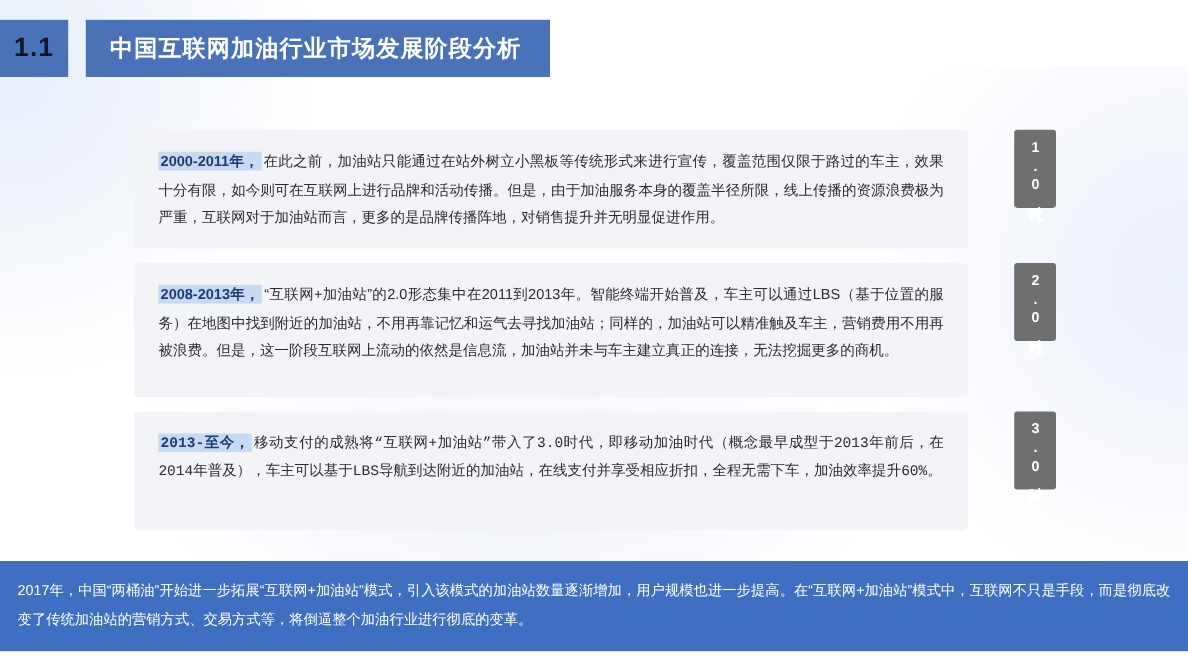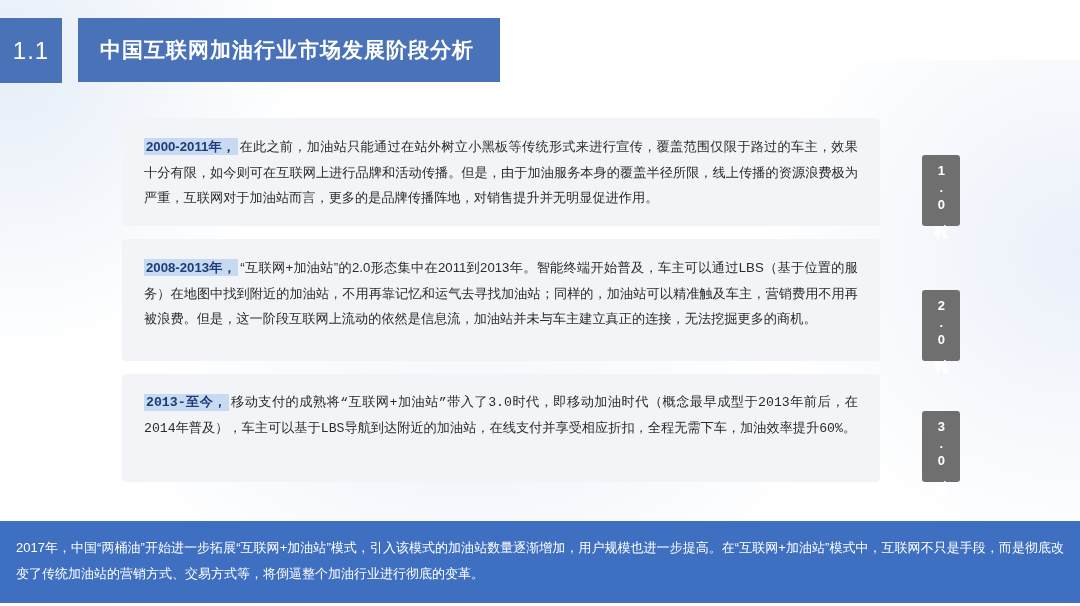--- a/index.html
+++ b/index.html
@@ -54,54 +54,54 @@
   .header {
     position: absolute;
     left: 0;
     top: 18px;
     height: 52px;
     display: flex;
     align-items: stretch;
   }
   .section-number {
     width: 62px;
-    height: 65px;
+    height: 52px;
     background: #4a72b8;
-    color: #ffffff;
+    color: #0f172a;
     font-size: 24px;
     letter-spacing: 1px;
     display: flex;
     align-items: center;
     justify-content: center;
-    font-weight: 400;
+    font-weight: 700;
   }
   .title-bar {
     margin-left: 16px;
-    height: 64px;
+    height: 52px;
     background: #4a72b8;
     color: #ffffff;
     display: flex;
     align-items: center;
     padding: 0 26px 0 22px;
     font-size: 21px;
     font-weight: 700;
     letter-spacing: 1px;
     white-space: nowrap;
   }
 
   
   .cards {
     position: absolute;
     left: 122px;
     top: 118px;
     width: 838px;
   }
   .card-row {
     display: flex;
-    align-items: flex-end;
+    align-items: flex-start;
     margin-bottom: 13px;
     gap: 28px;
   }
   .card {
     flex: 1;
     background: #f2f4f8;
     border-radius: 4px;
     padding: 16px 22px 14px 22px;
     box-sizing: border-box;
   }
@@ -139,21 +139,21 @@
     font-weight: 600;
   }
   .card-1 { min-height: 108px; }
   .card-2 { min-height: 122px; }
   .card-3 { min-height: 108px; font-family: Liberation Mono, monospace; }
 
   
   .footer {
     position: absolute;
     left: 0;
-    bottom: 3px;
+    bottom: 14px;
     width: 1080px;
     background: #3f6fc0;
     color: #ffffff;
     padding: 14px 16px 16px 16px;
     box-sizing: border-box;
     font-size: 13px;
     line-height: 2.0;
     text-align: justify;
   }
 </style>

